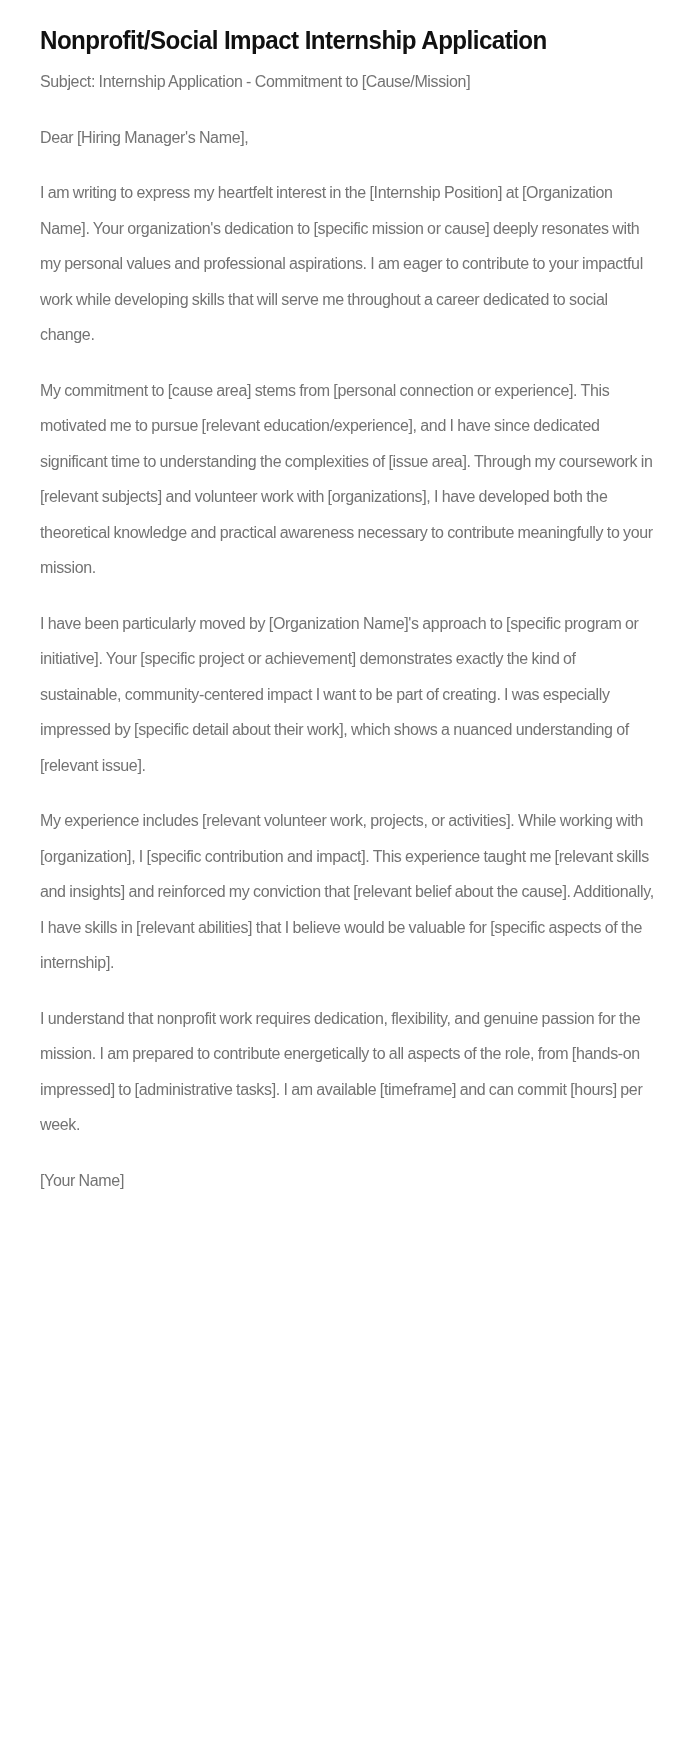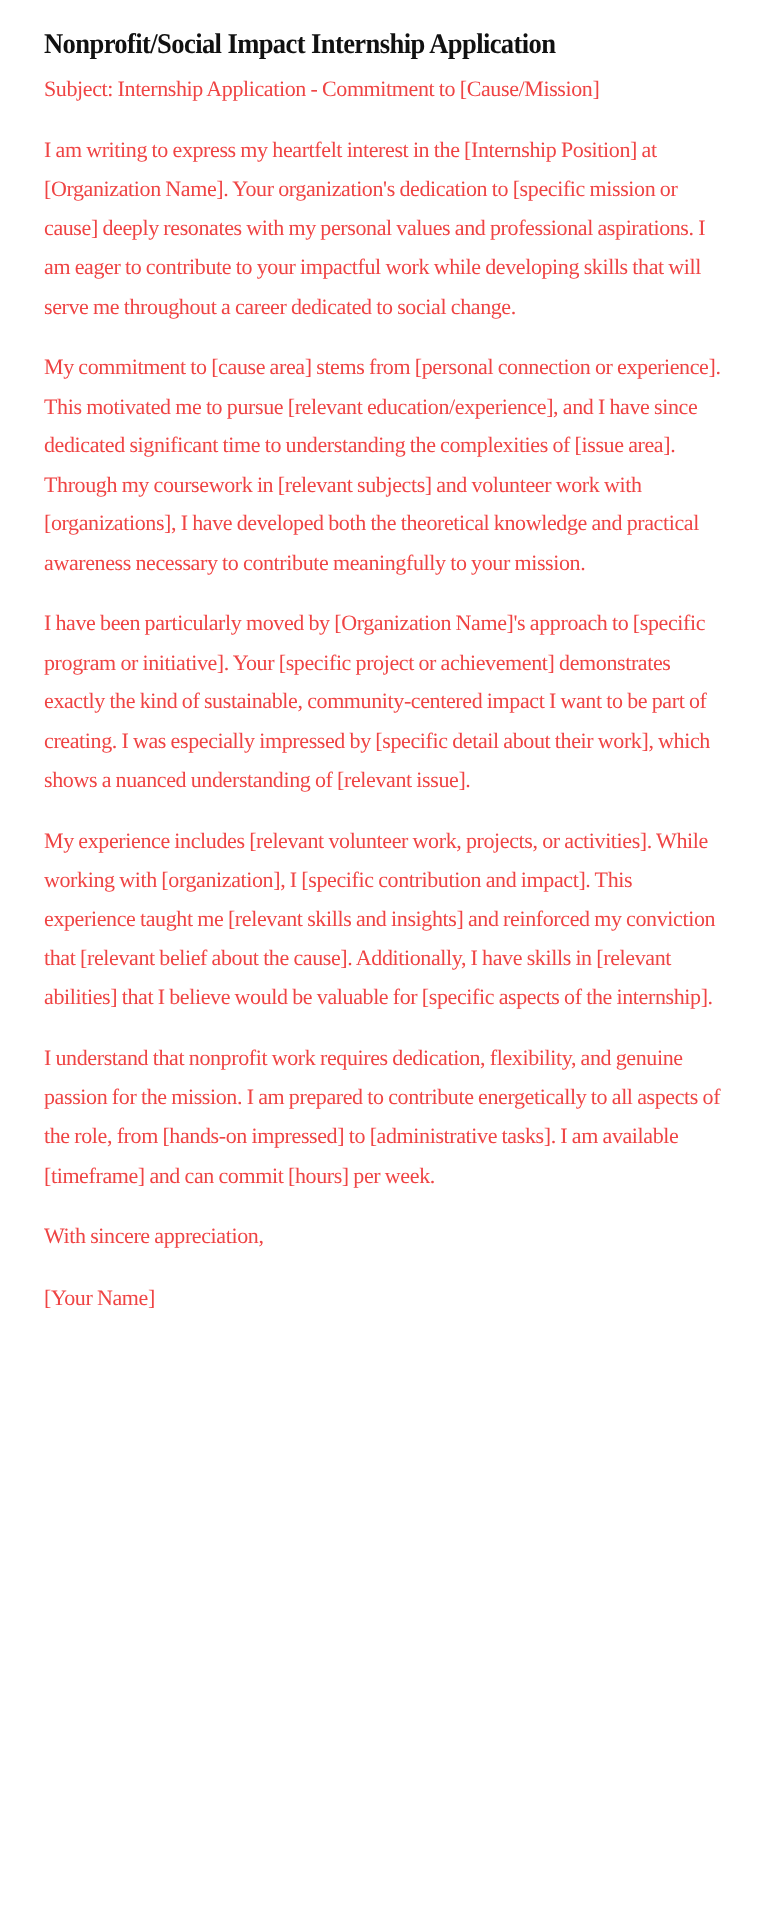--- a/index.html
+++ b/index.html
@@ -13,48 +13,47 @@
       overflow: hidden;
       position: relative;
       color: #1a1a1a;
       font-family: "Liberation Sans", "DejaVu Sans", sans-serif;
     }
     .doc {
       position: absolute;
       left: 40px;
       top: 22px;
       width: 620px;
-      font-family: Liberation Serif, serif;
     }
     .doc-title {
       font-size: 26px;
       font-weight: bold;
       letter-spacing: -0.6px;
       line-height: 36px;
       margin: 0 0 6px 0;
       color: #111111;
       transform: scaleX(0.93);
       transform-origin: left center;
       white-space: nowrap;
     }
     .para {
-      font-size: 20px;
+      font-size: 16px;
       line-height: 35.5px;
       margin: 0 0 20px 0;
       letter-spacing: -0.35px;
       word-spacing: -0.5px;
-      color: #ef4444;
+      color: #737373;
     }
   </style>
 </head>
 <body>
 
 <div class="doc">
   <h1 class="doc-title">Nonprofit/Social Impact Internship Application</h1>
   <p class="para">Subject: Internship Application - Commitment to [Cause/Mission]</p>
+  <p class="para">Dear [Hiring Manager's Name],</p>
   <p class="para">I am writing to express my heartfelt interest in the [Internship Position] at [Organization Name]. Your organization's dedication to [specific mission or cause] deeply resonates with my personal values and professional aspirations. I am eager to contribute to your impactful work while developing skills that will serve me throughout a career dedicated to social change.</p>
   <p class="para">My commitment to [cause area] stems from [personal connection or experience]. This motivated me to pursue [relevant education/experience], and I have since dedicated significant time to understanding the complexities of [issue area]. Through my coursework in [relevant subjects] and volunteer work with [organizations], I have developed both the theoretical knowledge and practical awareness necessary to contribute meaningfully to your mission.</p>
   <p class="para">I have been particularly moved by [Organization Name]'s approach to [specific program or initiative]. Your [specific project or achievement] demonstrates exactly the kind of sustainable, community-centered impact I want to be part of creating. I was especially impressed by [specific detail about their work], which shows a nuanced understanding of [relevant issue].</p>
   <p class="para">My experience includes [relevant volunteer work, projects, or activities]. While working with [organization], I [specific contribution and impact]. This experience taught me [relevant skills and insights] and reinforced my conviction that [relevant belief about the cause]. Additionally, I have skills in [relevant abilities] that I believe would be valuable for [specific aspects of the internship].</p>
   <p class="para">I understand that nonprofit work requires dedication, flexibility, and genuine passion for the mission. I am prepared to contribute energetically to all aspects of the role, from [hands-on impressed] to [administrative tasks]. I am available [timeframe] and can commit [hours] per week.</p>
-  <p class="para">With sincere appreciation,</p>
   <p class="para">[Your Name]</p>
 </div>
 
 </body></html>

